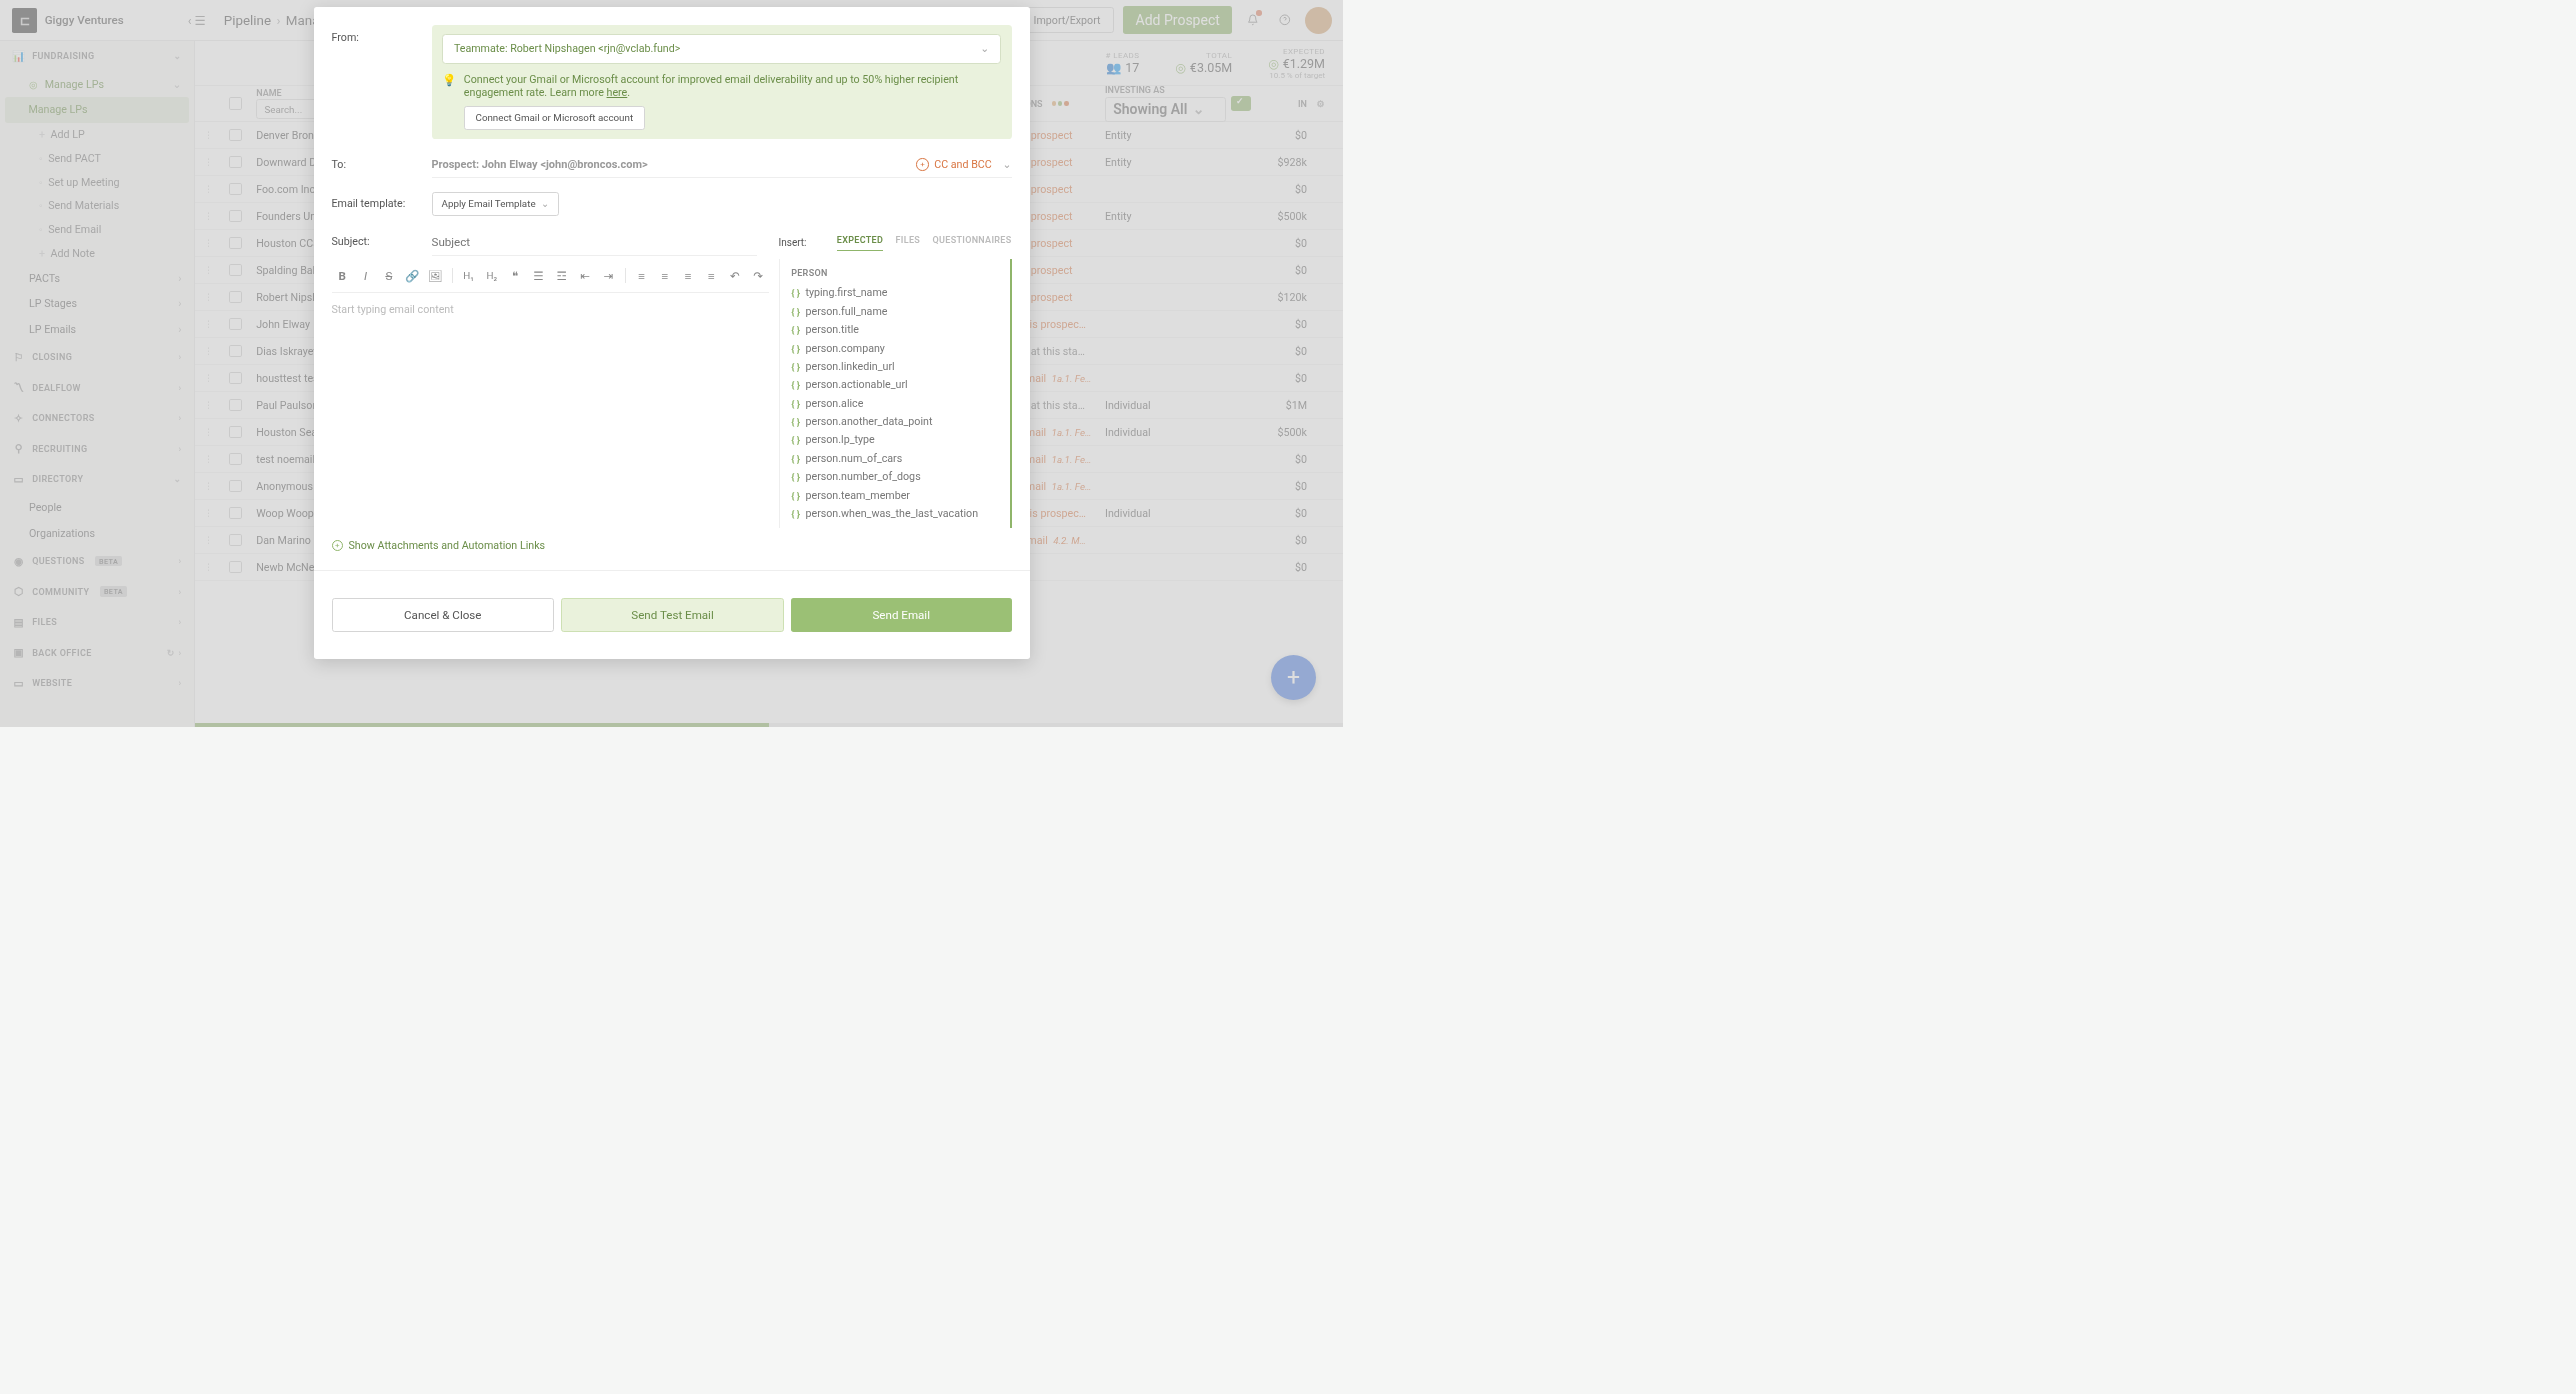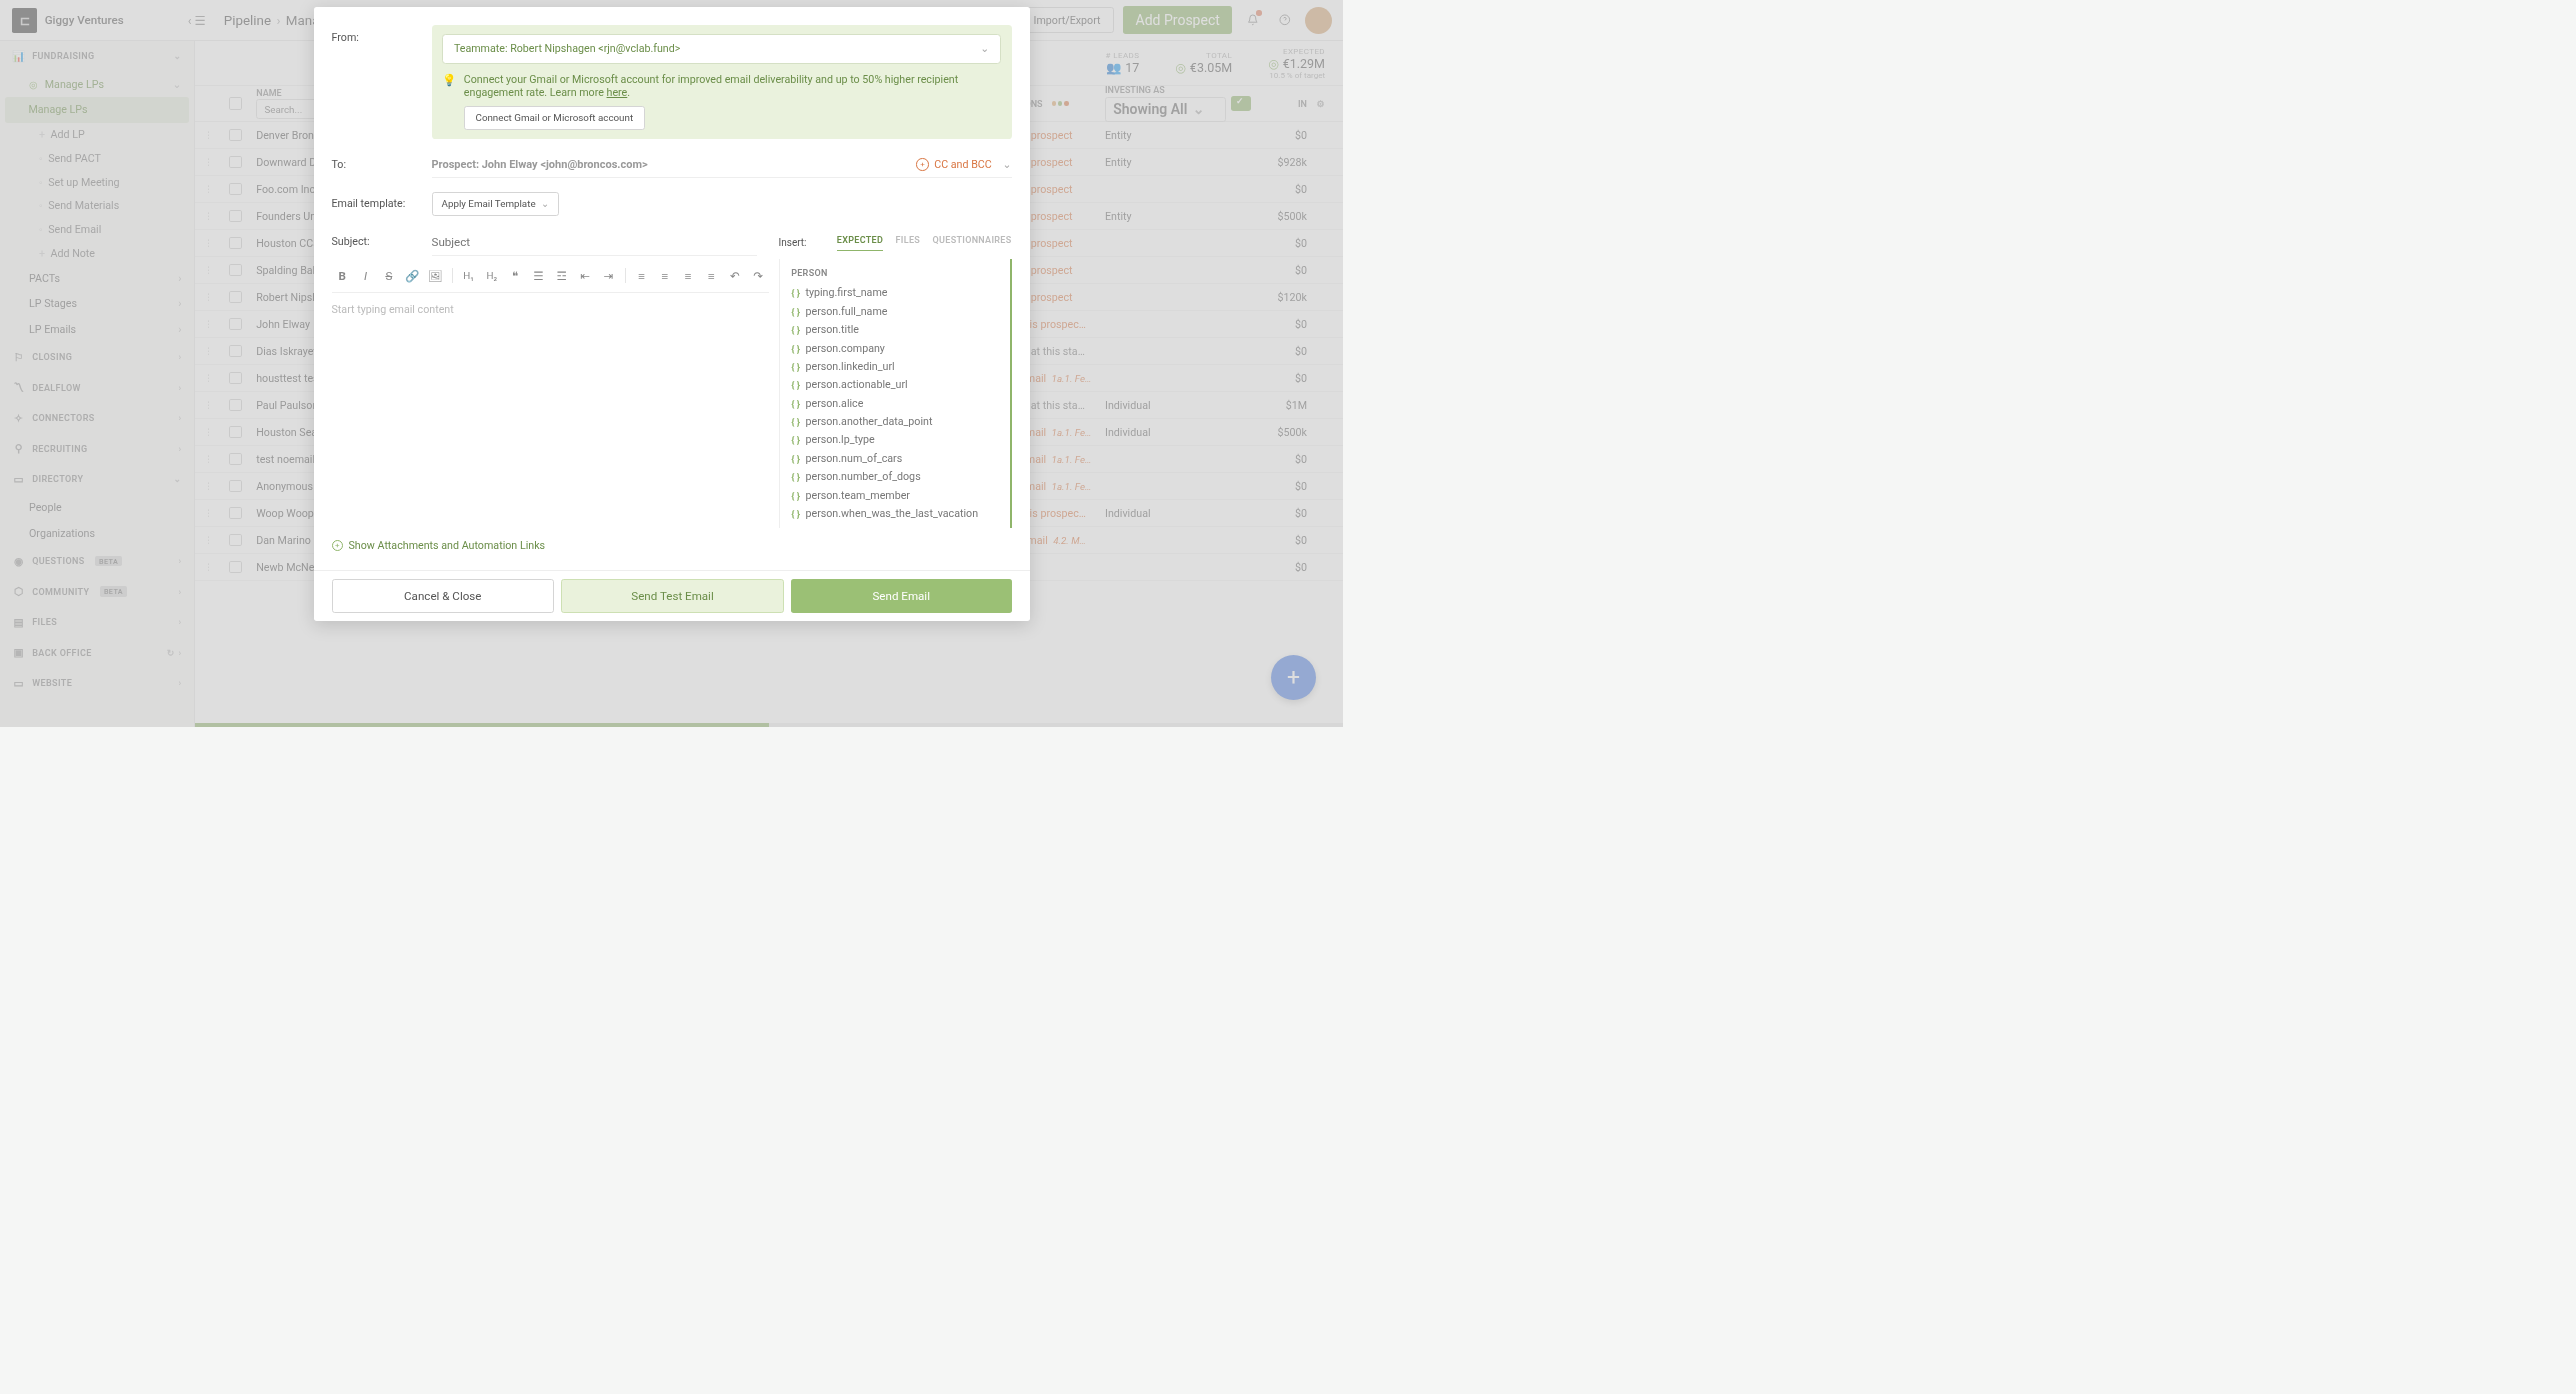--- a/index.html
+++ b/index.html
@@ -116,21 +116,21 @@
 .insert-tab { color:#bbb; padding-bottom:5.4px; cursor:pointer; letter-spacing:0.3px;}
 .insert-tab.active { color:#6b8e49; border-bottom:1.8px solid #8fb56a;}
 .var-section { font-size:9px; font-weight:600; color:#888; margin:9px 0 5.4px; letter-spacing:0.3px;}
 .var-list { max-height:269px; overflow-y:auto; border-right:2.7px solid #8fb56a; padding-right:5.4px;}
 .var-item { font-size:10.7px; color:#777; padding:2.7px 0; display:flex; align-items:center; gap:5.4px; cursor:pointer;}
 .var-item .braces { color:#8fb56a; font-size:9.8px; font-weight:bold;}
 
 .attach-link { color:#6b8e49; font-size:10.7px; display:flex; align-items:center; gap:5.4px; margin-top:10.7px; cursor:pointer;}
 .attach-icon { width:11.6px; height:11.6px; border:1.3px solid #8fb56a; border-radius:50%; display:flex; align-items:center; justify-content:center; font-size:8px; color:#8fb56a;}
 
-.modal-footer { padding:8px 18px; border-top:0.9px solid #eee; display:flex; gap:7.2px;}
+.modal-footer { padding:27px 18px; border-top:0.9px solid #eee; display:flex; gap:7.2px;}
 .modal-footer button { flex:1; padding:9px; border-radius:2.7px; font-size:11.6px; cursor:pointer;}
 .btn-cancel { background:#fff; border:0.9px solid #d5d5d5; color:#555;}
 .btn-test { background:#eaf2dc; border:0.9px solid #cde0b3; color:#6b8e49;}
 .btn-send { background:#9bc075; border:none; color:#fff;}
 
 .fab { position:absolute; bottom:27px; right:27px; width:45px; height:45px; border-radius:50%; background:#4a7ce0; color:#fff; display:flex; align-items:center; justify-content:center; font-size:23px; box-shadow:0 2.7px 7.2px rgba(0,0,0,0.2); cursor:pointer;}
 
 .icon-svg { width:11.6px; height:11.6px; }
 </style>
 </head>

